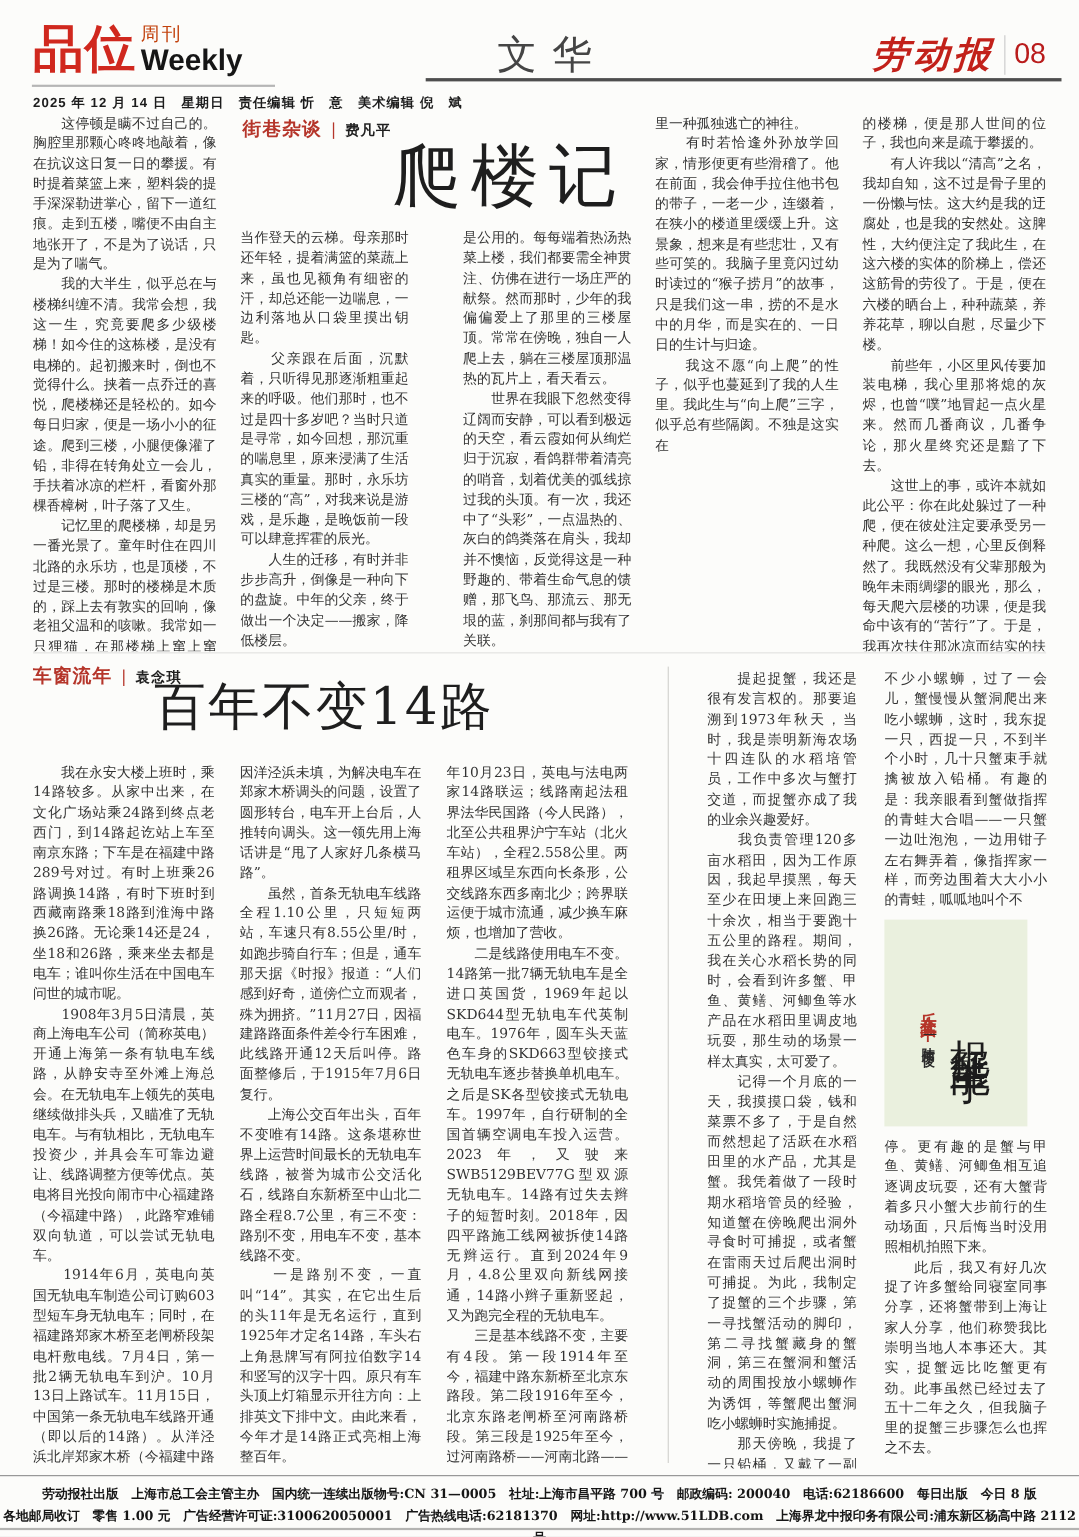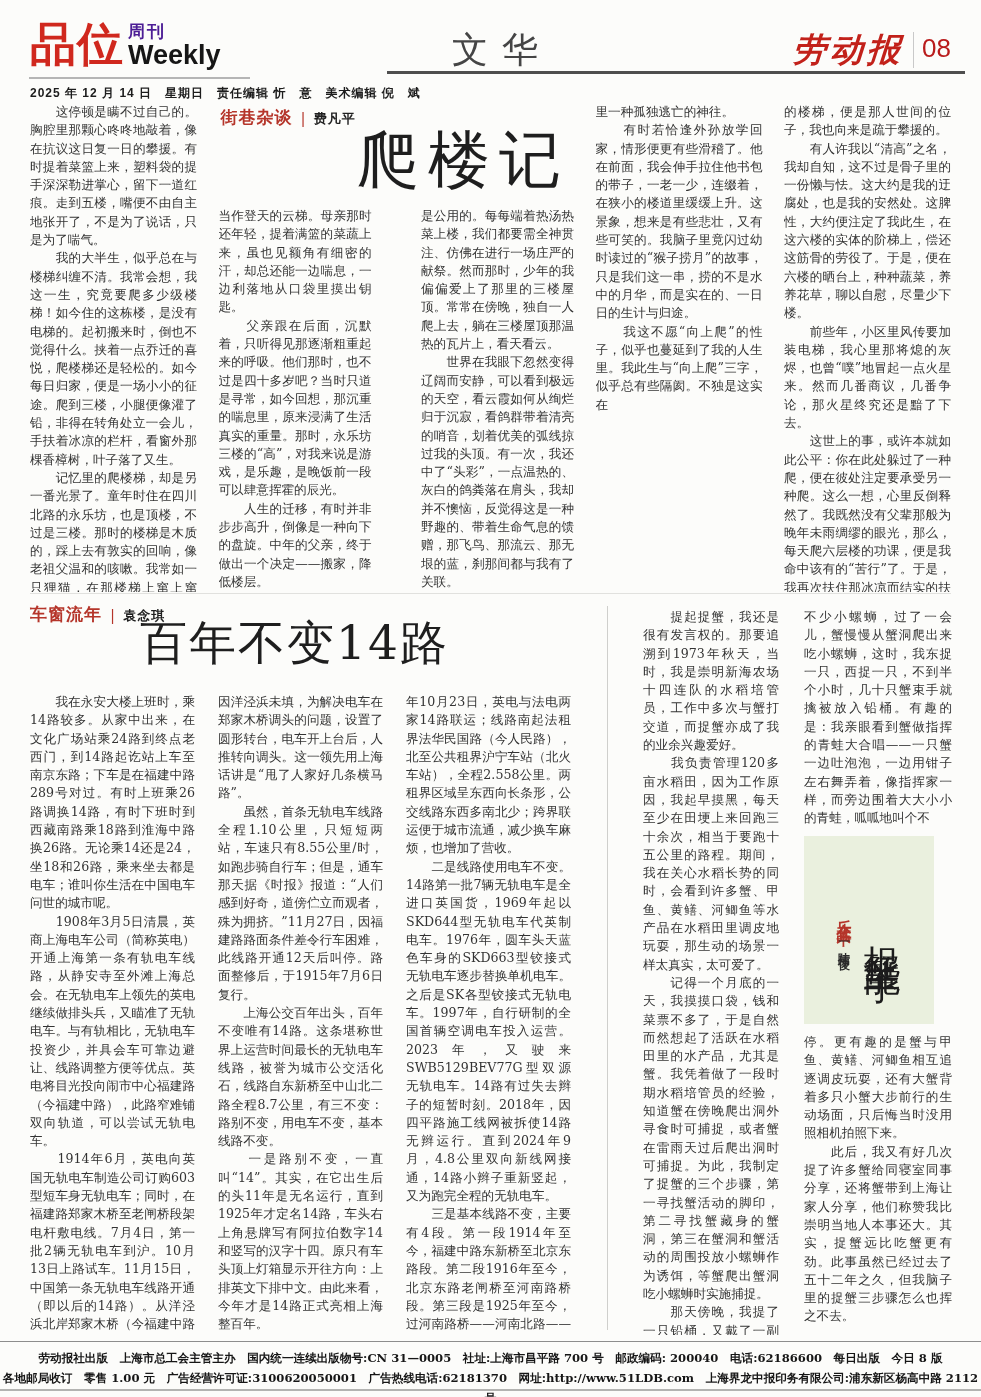--- a/index.html
+++ b/index.html
@@ -3,21 +3,21 @@
 <meta charset="utf-8">
 <style>
   html,body{margin:0;padding:0;background:#e8e8e6;}
   .page{position:relative;width:981px;height:1397px;margin:0 auto;background:#fcfcfa;
         font-family:"DejaVu Serif","Liberation Serif",serif;color:#2d2d2d;overflow:hidden;}
   
   .logo{position:absolute;left:30px;top:22px;display:flex;align-items:flex-start;}
   .logo-cn{font-family:Liberation Serif, serif;font-weight:900;font-size:46px;line-height:1;
            color:#d0281e;letter-spacing:1px;}
   .logo-right{display:flex;flex-direction:column;margin-left:4px;}
-  .logo-sub{color:#4c1d95;font-size:17px;font-weight:700;line-height:1.1;letter-spacing:2px;}
+  .logo-sub{color:#c2410c;font-size:17px;font-weight:400;line-height:1.1;letter-spacing:2px;}
   .logo-en{font-family:"Liberation Sans",sans-serif;font-weight:900;font-size:27px;line-height:1.05;color:#161616;}
   .logo-rule{position:absolute;left:29px;top:77px;width:221px;height:2px;background:#b5b5b5;}
   .dateline{position:absolute;left:30px;top:85px;font-family:"Liberation Sans",sans-serif;
             font-size:12px;font-weight:700;color:#1c1c1c;letter-spacing:1px;}
   .section-title{position:absolute;left:452px;top:26px;font-size:36px;letter-spacing:14px;
                  color:#454545;font-weight:500;}
   .paper-name{position:absolute;left:793px;top:28px;font-size:33px;font-weight:900;font-style:italic;
               color:#c2211a;letter-spacing:4px;transform:skewX(-4deg);}
   .mast-vsep{position:absolute;left:913px;top:32px;width:1px;height:36px;background:#c9c9c9;}
   .page-num{position:absolute;left:922px;top:33px;font-family:"Liberation Sans",sans-serif;

